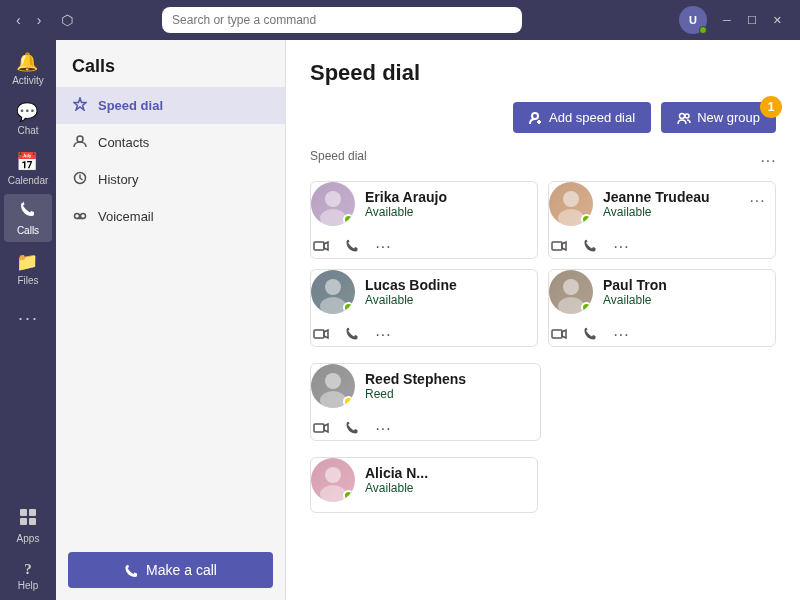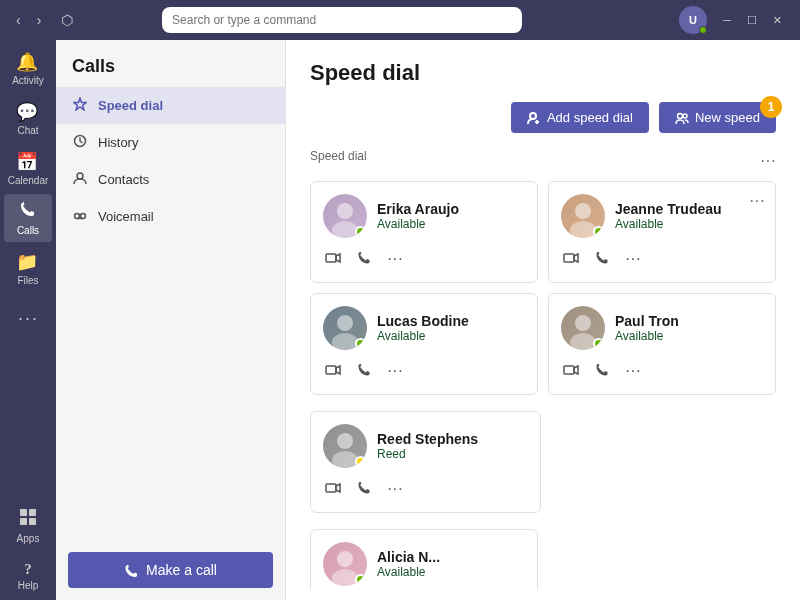--- a/index.html
+++ b/index.html
@@ -147,21 +147,20 @@
     .cards-grid {
       display: grid;
       grid-template-columns: 1fr 1fr;
       gap: 10px;
       margin-bottom: 16px;
     }
 
     .contact-card {
       border: 1px solid #e0e0e0;
       border-radius: 6px;
-      padding: 12px;
       background: #fff;
       position: relative;
     }
     .card-top { display: flex; align-items: center; gap: 10px; margin-bottom: 10px; }
     .contact-avatar {
       width: 44px; height: 44px; border-radius: 50%;
       background: #c0c0c0; flex-shrink: 0; position: relative;
       overflow: hidden; display: flex; align-items: center; justify-content: center;
     }
     .status-dot {
@@ -287,35 +286,35 @@
           <svg width="14" height="14" viewBox="0 0 14 14" fill="none" stroke="#5558af" stroke-width="1.5">
             <polygon points="7,1 8.5,5.5 13,5.5 9.5,8.5 11,13 7,10 3,13 4.5,8.5 1,5.5 5.5,5.5"></polygon>
           </svg>
         </span>
         <span>Speed dial</span>
       </div>
 
       <div class="sidebar-menu-item">
         <span class="menu-icon">
           <svg width="14" height="14" viewBox="0 0 14 14" fill="none" stroke="#555" stroke-width="1.5">
+            <circle cx="7" cy="5" r="3"></circle>
+            <path d="M1 13c0-3 2.5-5 6-5s6 2 6 5"></path>
+          </svg>
+        </span>
+        <span>Contacts</span>
+      </div>
+
+      <div class="sidebar-menu-item">
+        <span class="menu-icon">
+          <svg width="14" height="14" viewBox="0 0 14 14" fill="none" stroke="#555" stroke-width="1.5">
             <circle cx="7" cy="7" r="5.5"></circle>
             <polyline points="7,3.5 7,7 9.5,9"></polyline>
           </svg>
         </span>
         <span>History</span>
-      </div>
-
-      <div class="sidebar-menu-item">
-        <span class="menu-icon">
-          <svg width="14" height="14" viewBox="0 0 14 14" fill="none" stroke="#555" stroke-width="1.5">
-            <circle cx="7" cy="5" r="3"></circle>
-            <path d="M1 13c0-3 2.5-5 6-5s6 2 6 5"></path>
-          </svg>
-        </span>
-        <span>Contacts</span>
       </div>
 
       <div class="sidebar-menu-item">
         <span class="menu-icon">
           <svg width="14" height="14" viewBox="0 0 14 14" fill="none" stroke="#555" stroke-width="1.5">
             <circle cx="4" cy="8" r="2.5"></circle>
             <circle cx="10" cy="8" r="2.5"></circle>
             <line x1="4" y1="10.5" x2="10" y2="10.5"></line>
           </svg>
         </span>
@@ -350,21 +349,21 @@
 
       <div class="new-group-wrapper">
         <div class="notification-badge">1</div>
         <button class="action-btn">
           <svg width="14" height="14" viewBox="0 0 14 14" fill="none" stroke="white" stroke-width="1.5">
             <circle cx="5" cy="5" r="2.5"></circle>
             <circle cx="10" cy="5" r="2"></circle>
             <path d="M1 13c0-2.5 1.8-4 4-4s4 1.5 4 4"></path>
             <path d="M10 9c1.5 0 3 1 3 3"></path>
           </svg>
-          <span>New speed</span>
+          <span>New group</span>
         </button>
       </div>
     </div>
 
     <div class="section-header">
       <div class="section-label">Speed dial</div>
       <button class="section-more">···</button>
     </div>
 
     <div class="cards-grid">

